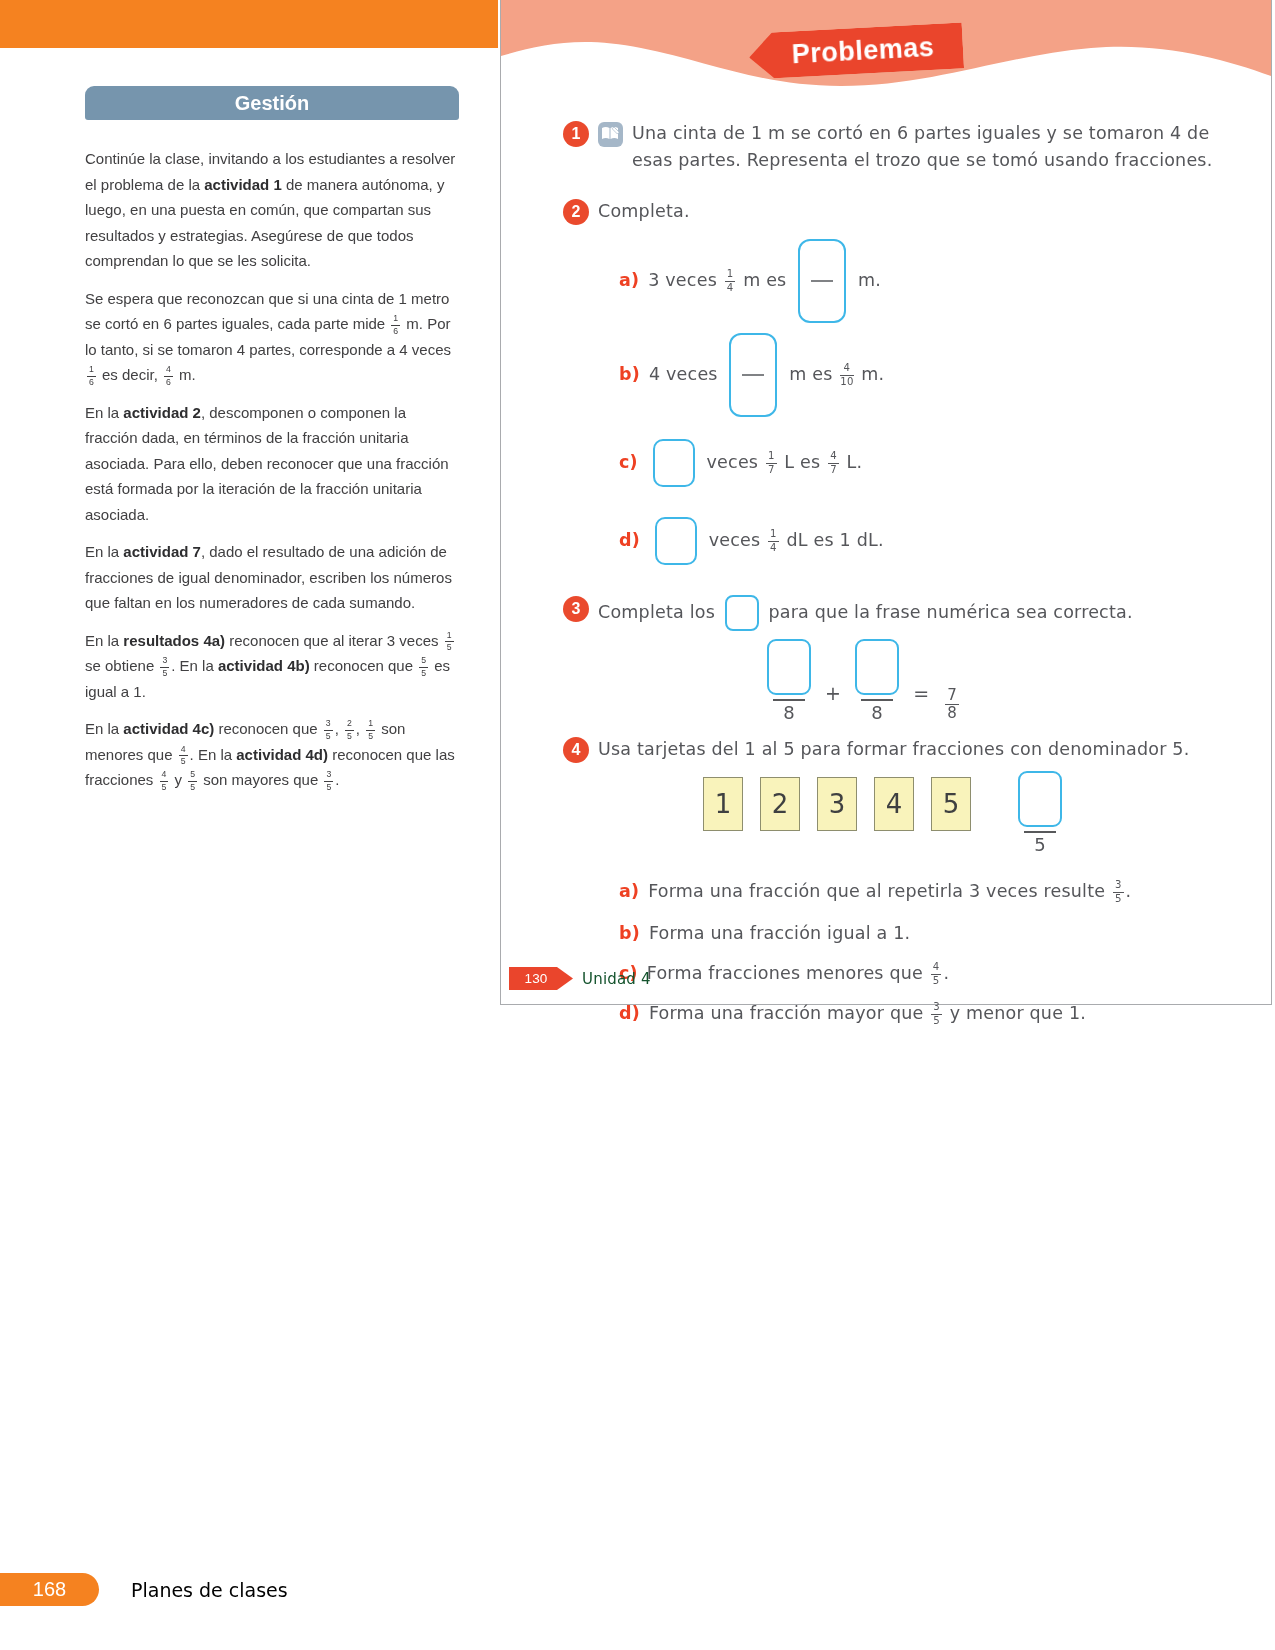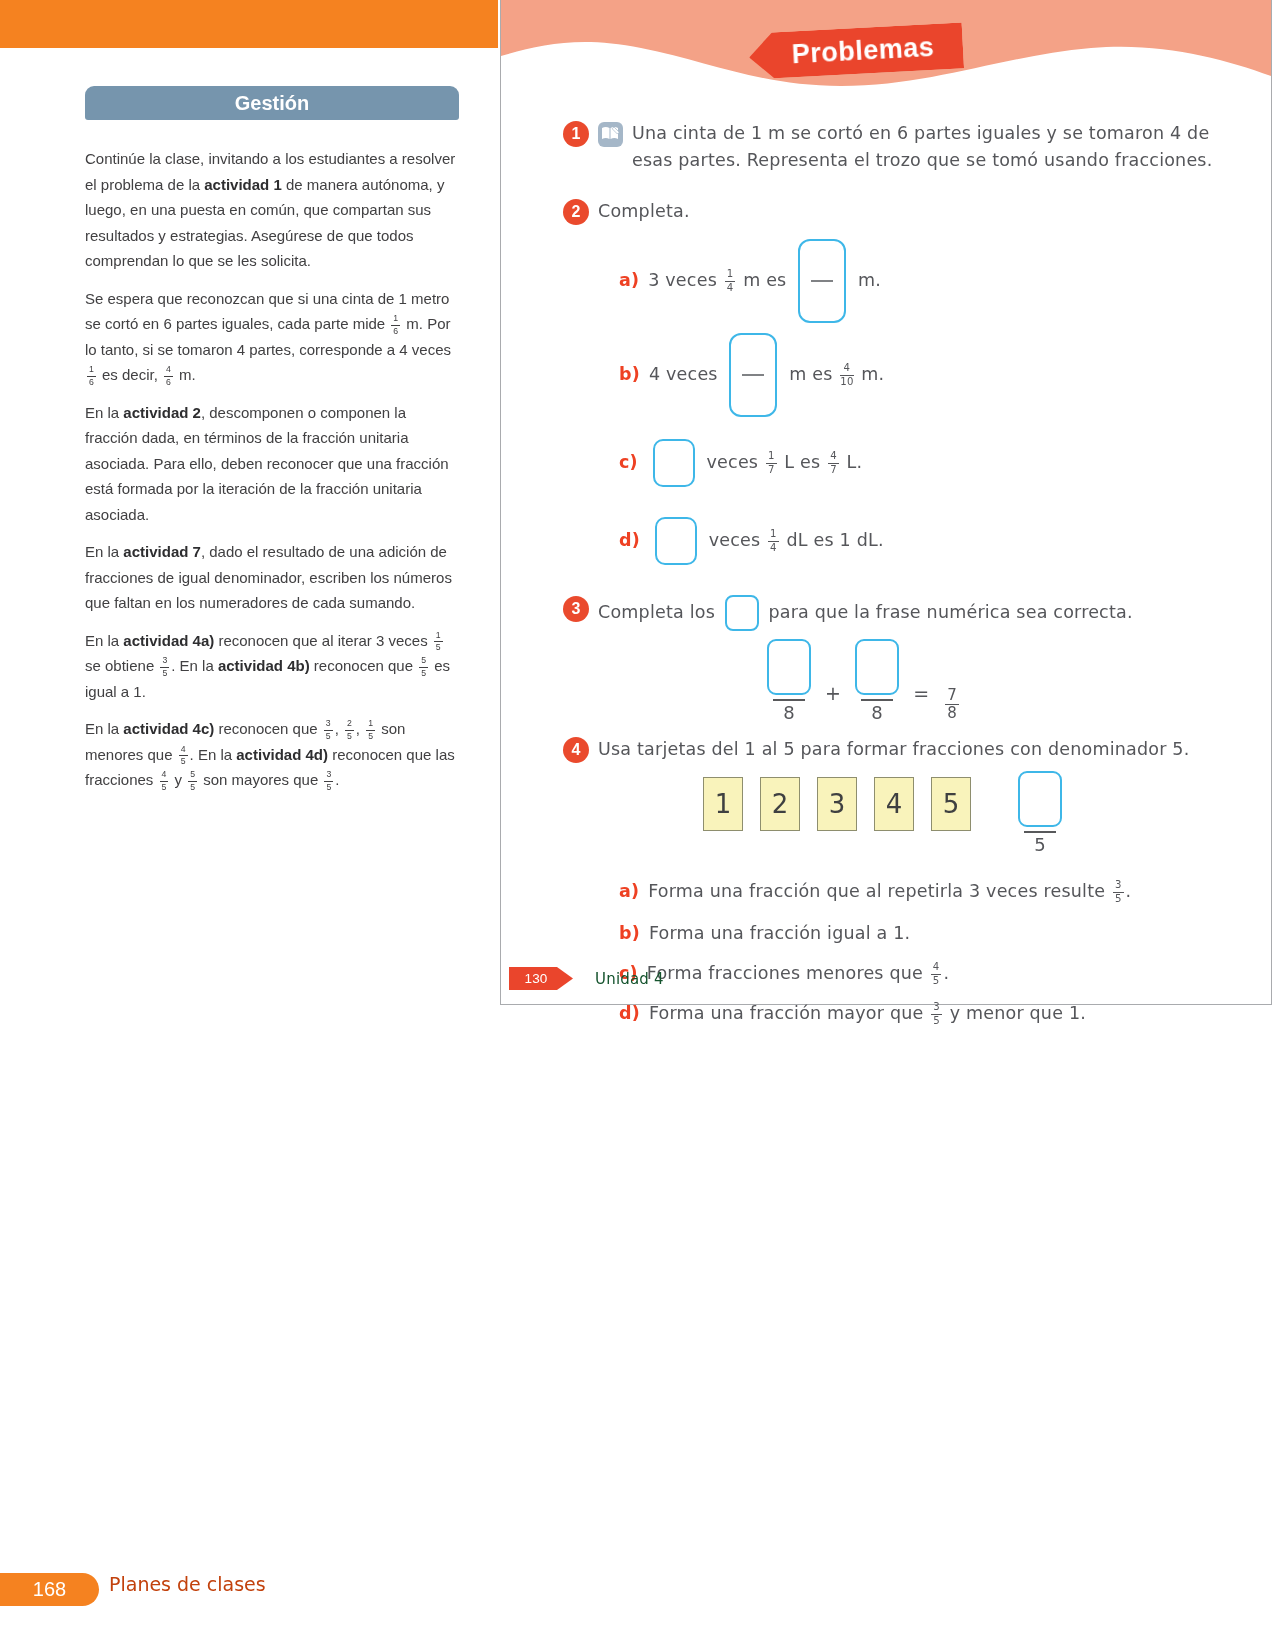--- a/index.html
+++ b/index.html
@@ -63,50 +63,50 @@
   .equation{display:flex;align-items:flex-end;margin:8px 0 0 262px;}
   .eq-op{margin:0 10px 18px;font-size:19px;}
   .equation .frac{font-size:15px;margin-left:6px;margin-bottom:0;vertical-align:baseline;}
 
   .cards-row{display:flex;align-items:flex-start;gap:17px;margin:14px 0 0 202px;}
   .card{width:38px;height:52px;background:#f9f3bb;border:1px solid #8e8e6e;
         display:flex;align-items:center;justify-content:center;font-size:26px;color:#3f4041;}
   .blank-frac{margin-left:26px;margin-top:-6px;}
 
   
-  .bk-footer{position:absolute;left:8px;bottom:14px;display:flex;align-items:center;gap:22px;}
+  .bk-footer{position:absolute;left:8px;bottom:14px;display:flex;align-items:center;gap:9px;}
   .bk-tab{width:64px;height:23px;background:#ea452c;
           clip-path:polygon(0 0,75% 0,100% 50%,75% 100%,0 100%);
           display:flex;align-items:center;justify-content:center;padding-right:10px;box-sizing:border-box;
           color:#fff;font-size:13.5px;font-family:"Liberation Sans",sans-serif;}
   .bk-unit{color:#14532d;font-size:15px;}
 
   
-  .pg-footer{position:absolute;left:0;top:1573px;display:flex;}
+  .pg-footer{position:absolute;left:0;top:1573px;display:flex;align-items:center;}
   .pg-pill{width:99px;height:33px;background:#f58220;border-radius:0 17px 17px 0;
            display:flex;align-items:center;justify-content:center;color:#fff;font-size:20px;}
-  .pg-label{margin-left:10px;font-size:19px;color:#c2410c;
+  .pg-label{margin-left:32px;font-size:19px;color:#000000;
             font-family:"DejaVu Sans",sans-serif;}
 </style>
 </head>
 <body>
 
 <div class="page">
 
   <div class="topbar"></div>
 
   <div class="left-col">
     <div class="gestion">
       <span>Gestión</span>
     </div>
     <p>Continúe la clase, invitando a los estudiantes a resolver el problema de la <b>actividad 1</b> de manera autónoma, y luego, en una puesta en común, que compartan sus resultados y estrategias. Asegúrese de que todos comprendan lo que se les solicita.</p>
     <p>Se espera que reconozcan que si una cinta de 1 metro se cortó en 6 partes iguales, cada parte mide <span class="frac"><span class="fn">1</span><span class="fd">6</span></span> m. Por lo tanto, si se tomaron 4 partes, corresponde a 4 veces <span class="frac"><span class="fn">1</span><span class="fd">6</span></span> es decir, <span class="frac"><span class="fn">4</span><span class="fd">6</span></span> m.</p>
     <p>En la <b>actividad 2</b>, descomponen o componen la fracción dada, en términos de la fracción unitaria asociada. Para ello, deben reconocer que una fracción está formada por la iteración de la fracción unitaria asociada.</p>
     <p>En la <b>actividad 7</b>, dado el resultado de una adición de fracciones de igual denominador, escriben los números que faltan en los numeradores de cada sumando.</p>
-    <p style="margin-bottom:2px">En la <b>actividad 4a)</b> reconocen que al iterar 3 veces <span class="frac"><span class="fn">1</span><span class="fd">5</span></span> se obtiene <span class="frac"><span class="fn">3</span><span class="fd">5</span></span>. En la <b>actividad 4b)</b> reconocen que <span class="frac"><span class="fn">5</span><span class="fd">5</span></span> es igual a 1.</p>
+    <p style="margin-bottom:2px">En la <b>resultados 4a)</b> reconocen que al iterar 3 veces <span class="frac"><span class="fn">1</span><span class="fd">5</span></span> se obtiene <span class="frac"><span class="fn">3</span><span class="fd">5</span></span>. En la <b>actividad 4b)</b> reconocen que <span class="frac"><span class="fn">5</span><span class="fd">5</span></span> es igual a 1.</p>
     <p>En la <b>actividad 4c)</b> reconocen que <span class="frac"><span class="fn">3</span><span class="fd">5</span></span>, <span class="frac"><span class="fn">2</span><span class="fd">5</span></span>, <span class="frac"><span class="fn">1</span><span class="fd">5</span></span> son menores que <span class="frac"><span class="fn">4</span><span class="fd">5</span></span>. En la <b>actividad 4d)</b> reconocen que las fracciones <span class="frac"><span class="fn">4</span><span class="fd">5</span></span> y <span class="frac"><span class="fn">5</span><span class="fd">5</span></span> son mayores que <span class="frac"><span class="fn">3</span><span class="fd">5</span></span>.</p>
   </div>
 
   <div class="book">
 
     <div class="bk-header">
       <svg width="770" height="100" viewBox="0 0 770 100" preserveAspectRatio="none">
         <path d="M0,0 L770,0 L770,76 C720,58 660,42 590,48 C500,56 430,86 340,86 C260,86 210,62 140,48 C80,36 40,44 0,56 Z" fill="#f4a287"></path>
       </svg>
       <div class="banner">

